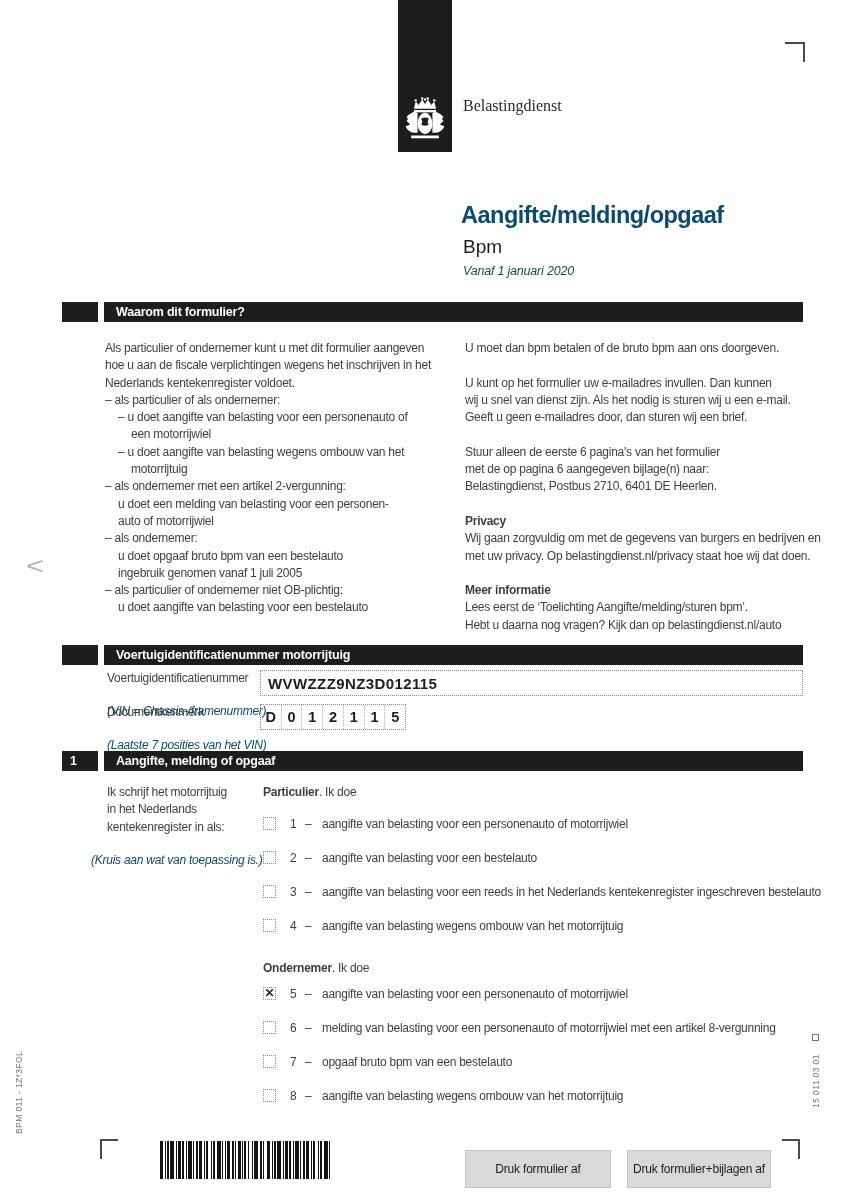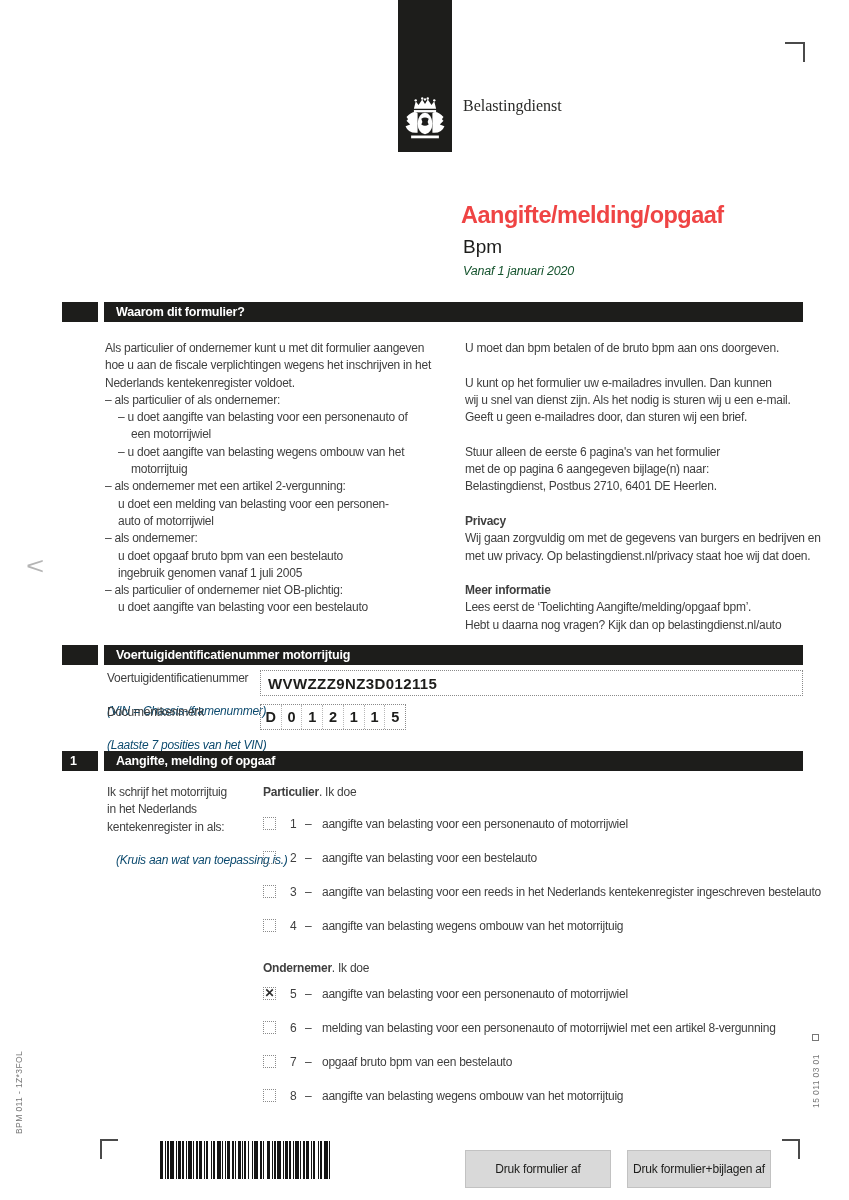--- a/index.html
+++ b/index.html
@@ -8,21 +8,21 @@
     width:849px; height:1200px; position:relative;
     font-family:"Liberation Sans", sans-serif;
     color:#3f3f3f;
   }
   #page { position:absolute; inset:0; width:849px; height:1200px; overflow:hidden; background:#fff; }
   .abs { position:absolute; }
 
   
   .logo-box { left:398px; top:0; width:54px; height:152px; background:#1d1d1b; }
   .brand { left:463px; top:97px; font-family:"Liberation Serif", serif; font-size:16px; color:#2a2a28; }
-  .form-title { left:461px; top:202px; font-size:23.5px; font-weight:bold; color:#ef4444; letter-spacing:-0.5px; }
+  .form-title { left:461px; top:202px; font-size:23.5px; font-weight:bold; color:#0c4a6e; letter-spacing:-0.5px; }
   .form-subtitle { left:463px; top:236px; font-size:19px; font-weight:500; color:#1d1d1b; }
   .form-effective { left:463px; top:264px; font-size:12.5px; font-style:italic; color:#14532d; letter-spacing:-0.2px; }
 
   
   .sec-num {
     left:62px; width:36px; height:20px; background:#1d1d1b; color:#fff;
     font-size:12.5px; font-weight:bold; line-height:20px; padding-left:8px;
   }
   .sec-bar {
     left:104px; width:699px; height:20px; background:#1d1d1b; color:#fff;
@@ -149,21 +149,21 @@
     <p>U kunt op het formulier uw e-mailadres invullen. Dan kunnen
 wij u snel van dienst zijn. Als het nodig is sturen wij u een e-mail.
 Geeft u geen e-mailadres door, dan sturen wij een brief.</p>
     <p>Stuur alleen de eerste 6 pagina's van het formulier
 met de op pagina 6 aangegeven bijlage(n) naar:
 Belastingdienst, Postbus 2710, 6401 DE Heerlen.</p>
     <h4>Privacy</h4>
     <p>Wij gaan zorgvuldig om met de gegevens van burgers en bedrijven en
 met uw privacy. Op belastingdienst.nl/privacy staat hoe wij dat doen.</p>
     <h4>Meer informatie</h4>
-    <p>Lees eerst de ‘Toelichting Aangifte/melding/opgaaf bpm’.
+    <p>Lees eerst de ‘Toelichting Aangifte/melding/sturen bpm’.
 Hebt u daarna nog vragen? Kijk dan op belastingdienst.nl/auto</p>
   </div>
 
   <div class="abs nav-prev">&lt;</div>
 
   <div class="abs sec-num" style="top:645px;"></div>
   <div class="abs sec-bar" style="top:645px;">Voertuigidentificatienummer motorrijtuig</div>
 
   <div class="abs txt" style="left:107px; top:670px;">Voertuigidentificatienummer</div>
   <div class="abs txt note" style="left:107px; top:687px;">(VIN = Chassis-/framenummer)</div>
@@ -180,21 +180,21 @@
     <span class="doc-cell">1</span>
     <span class="doc-cell">5</span>
   </div>
 
   <div class="abs sec-num" style="top:751px;">1</div>
   <div class="abs sec-bar" style="top:751px;">Aangifte, melding of opgaaf</div>
 
   <div class="abs txt pre" style="left:107px; top:784px;">Ik schrijf het motorrijtuig
 in het Nederlands
 kentekenregister in als:</div>
-  <div class="abs txt note" style="left:116px; top:836px;">(Kruis aan wat van toepassing is.)</div>
+  <div class="abs txt note" style="left:91px; top:836px;">(Kruis aan wat van toepassing is.)</div>
 
   <div class="abs txt" style="left:263px; top:784px;"><span style="font-weight:bold;">Particulier</span><span>. Ik doe</span></div>
 
   <div class="abs opt-row" style="top:817px;">
     <span class="cb"></span>
     <span class="onum">1</span>
     <span class="odash">–</span>
     <span class="olbl">aangifte van belasting voor een personenauto of motorrijwiel</span>
   </div>
   <div class="abs opt-row" style="top:851px;">

